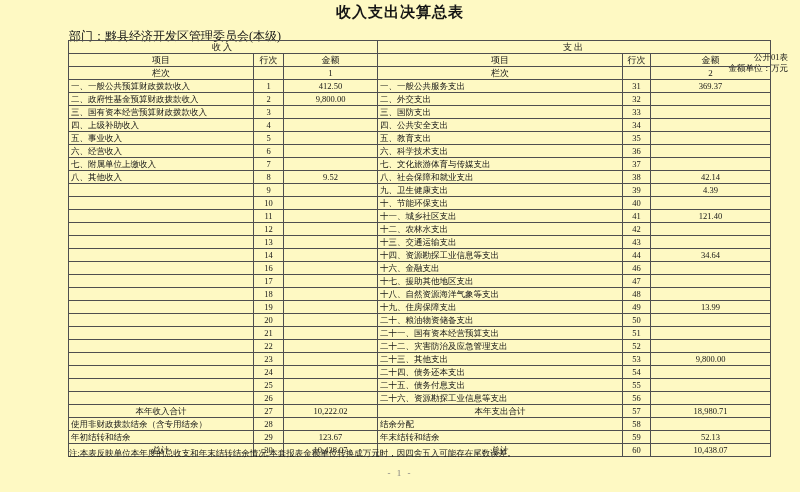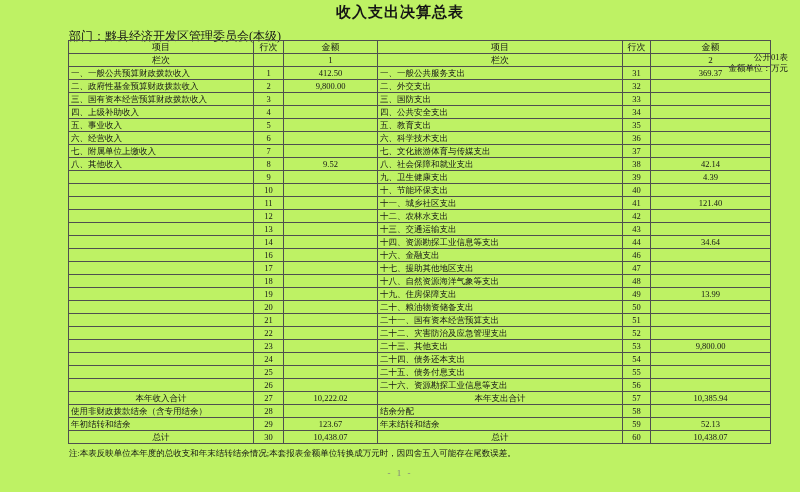--- a/index.html
+++ b/index.html
@@ -1,20 +1,20 @@
 <!DOCTYPE html>
 <html><head>
 <meta charset="utf-8">
 <style>
   html, body { margin: 0; padding: 0; background: #ffffff; }
   .page {
     position: relative;
     width: 800px;
     height: 492px;
-    background: #bef264;
+    background: #fef9c3;
     font-family: "Liberation Serif", "DejaVu Serif", serif;
     color: #151515;
     overflow: hidden;
   }
   .title {
     position: absolute;
     top: 3px; left: 0;
     width: 100%;
     text-align: center;
     font-size: 15px;
@@ -90,20 +90,24 @@
   <table class="fin">
     <colgroup>
       <col style="width:185px">
         <col style="width:30px">
         <col style="width:94px">
       <col style="width:245px">
         <col style="width:28px">
         <col style="width:120px">
     </colgroup>
     <thead>
+      <tr>
+        <th colspan="3" class="section">收入</th>
+        <th colspan="3" class="section">支出</th>
+      </tr>
       <tr>
         <th>项目</th>
         <th>行次</th>
         <th>金额</th>
         <th>项目</th>
         <th>行次</th>
         <th>金额</th>
       </tr>
       <tr>
         <th>栏次</th>
@@ -314,21 +318,21 @@
           <td class="c-item">二十六、资源勘探工业信息等支出</td>
           <td class="c-line">56</td>
           <td class="c-amount"></td>
         </tr>
         <tr>
           <td class="c-item total">本年收入合计</td>
           <td class="c-line">27</td>
           <td class="c-amount">10,222.02</td>
           <td class="c-item total">本年支出合计</td>
           <td class="c-line">57</td>
-          <td class="c-amount">10,385.94</td>
+          <td class="c-amount">18,980.71</td>
         </tr>
         <tr>
           <td class="c-item">使用非财政拨款结余（含专用结余）</td>
           <td class="c-line">28</td>
           <td class="c-amount"></td>
           <td class="c-item">结余分配</td>
           <td class="c-line">58</td>
           <td class="c-amount"></td>
         </tr>
         <tr>

